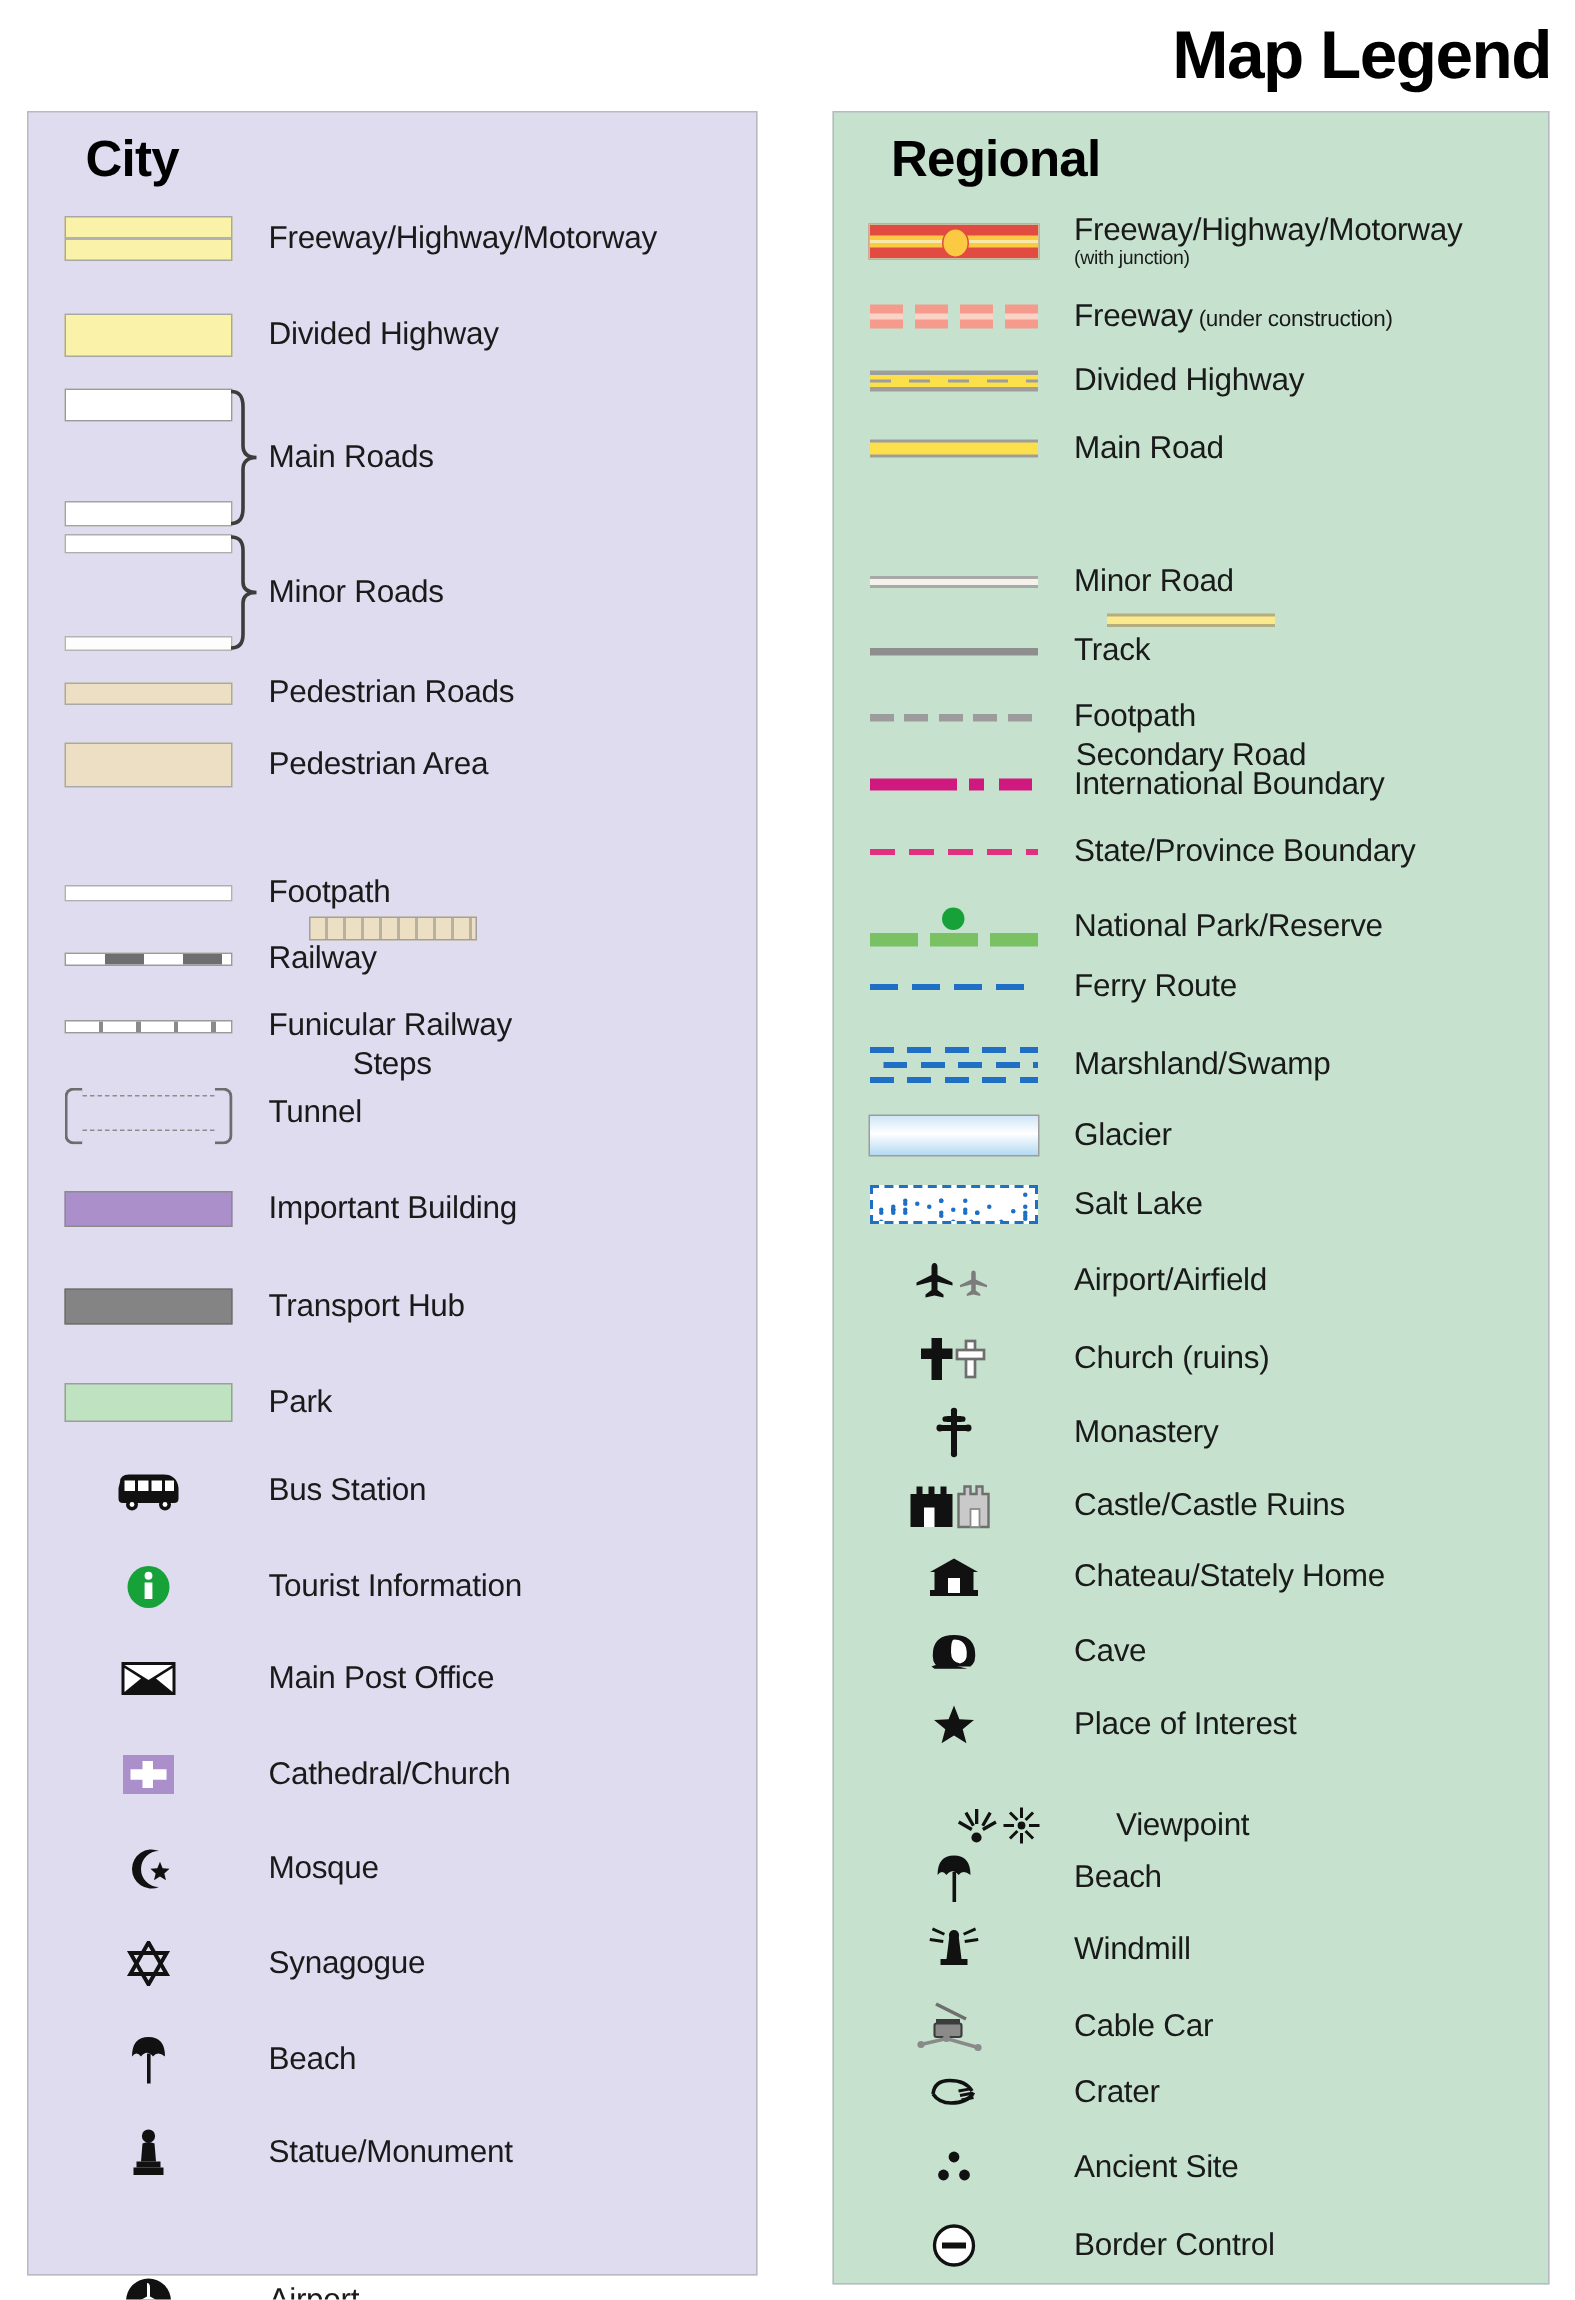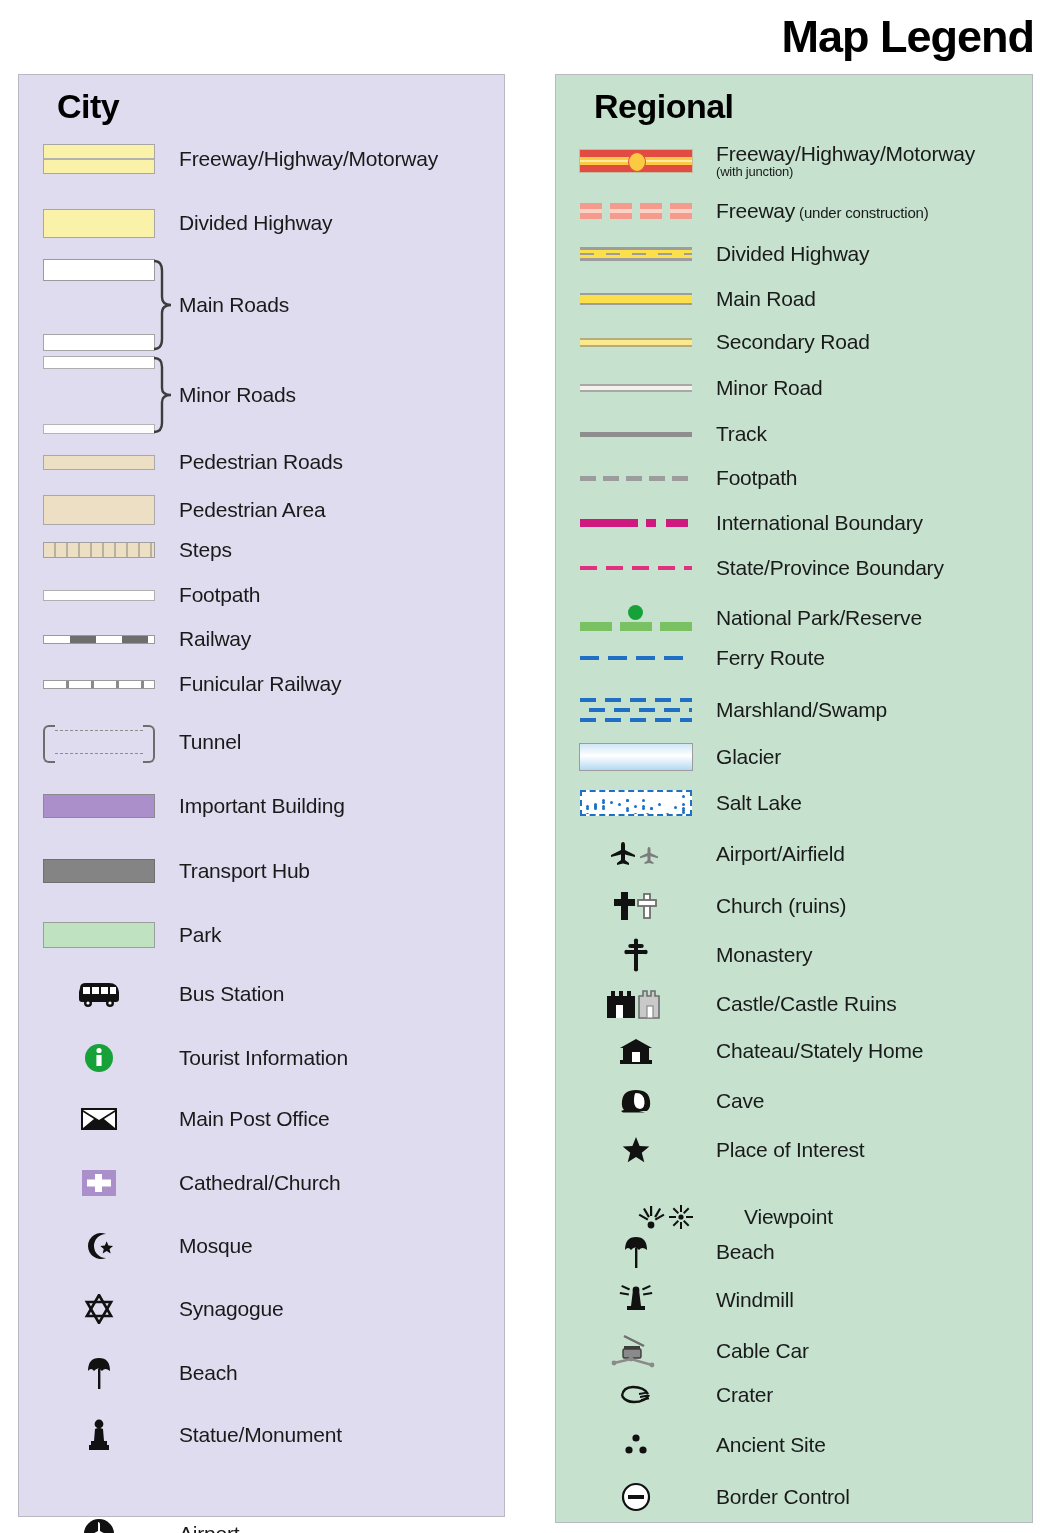--- a/index.html
+++ b/index.html
@@ -143,21 +143,21 @@
           <div class="bar c-ped-road"></div>
         </div>
         <div class="lbl">Pedestrian Roads</div>
       </div>
       <div class="row" style="top: 418px; height: 34px;">
         <div class="sym" style="height: 34px;">
           <div class="bar c-ped-area"></div>
         </div>
         <div class="lbl">Pedestrian Area</div>
       </div>
-      <div class="row" style="top: 464px; height: 22px;">
+      <div class="row" style="top: 464px; height: 22px; flex-direction: column;">
         <div class="sym" style="height: 22px;">
           <div class="bar c-steps"></div>
         </div>
         <div class="lbl">Steps</div>
       </div>
       <div class="row" style="top: 511px; height: 18px;">
         <div class="sym" style="height: 18px;">
           <div class="bar c-footpath"></div>
         </div>
         <div class="lbl">Footpath</div>
@@ -329,21 +329,21 @@
         <div class="lbl">Divided Highway</div>
       </div>
       <div class="row" style="top: 214px; height: 20px;">
         <div class="sym" style="height: 20px;">
           <div class="r-mainroad">
             <span class="in"></span>
           </div>
         </div>
         <div class="lbl">Main Road</div>
       </div>
-      <div class="row" style="top: 258px; height: 18px;">
+      <div class="row" style="top: 258px; height: 18px; flex-direction: column;">
         <div class="sym" style="height: 18px;">
           <div class="r-secondary">
             <span class="in"></span>
           </div>
         </div>
         <div class="lbl">Secondary Road</div>
       </div>
       <div class="row" style="top: 304px; height: 18px;">
         <div class="sym" style="height: 18px;">
           <div class="r-minorroad">

